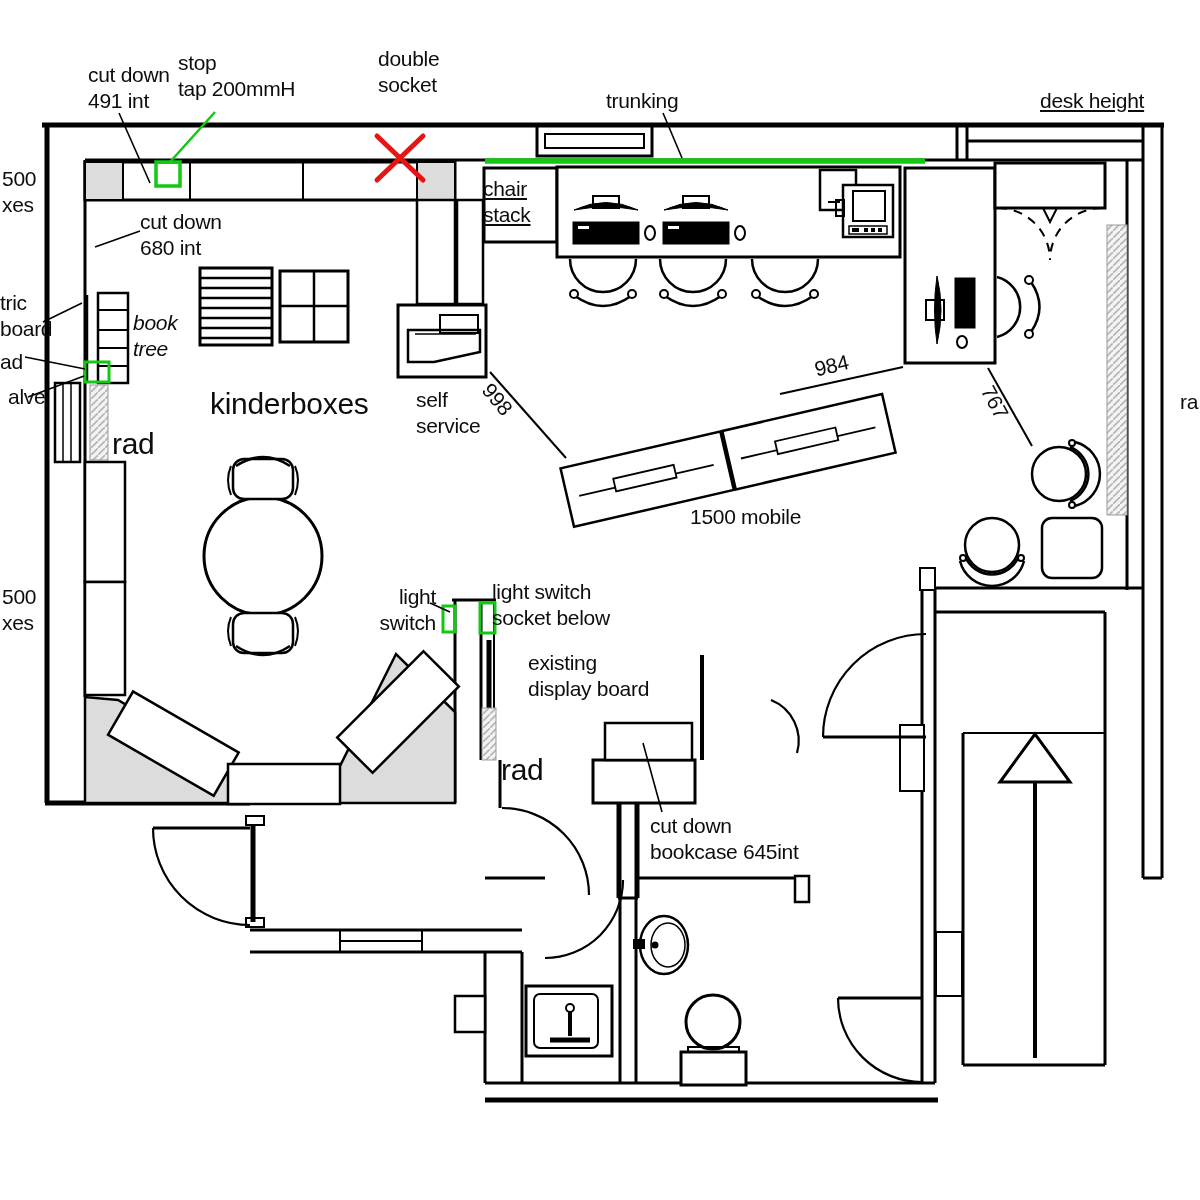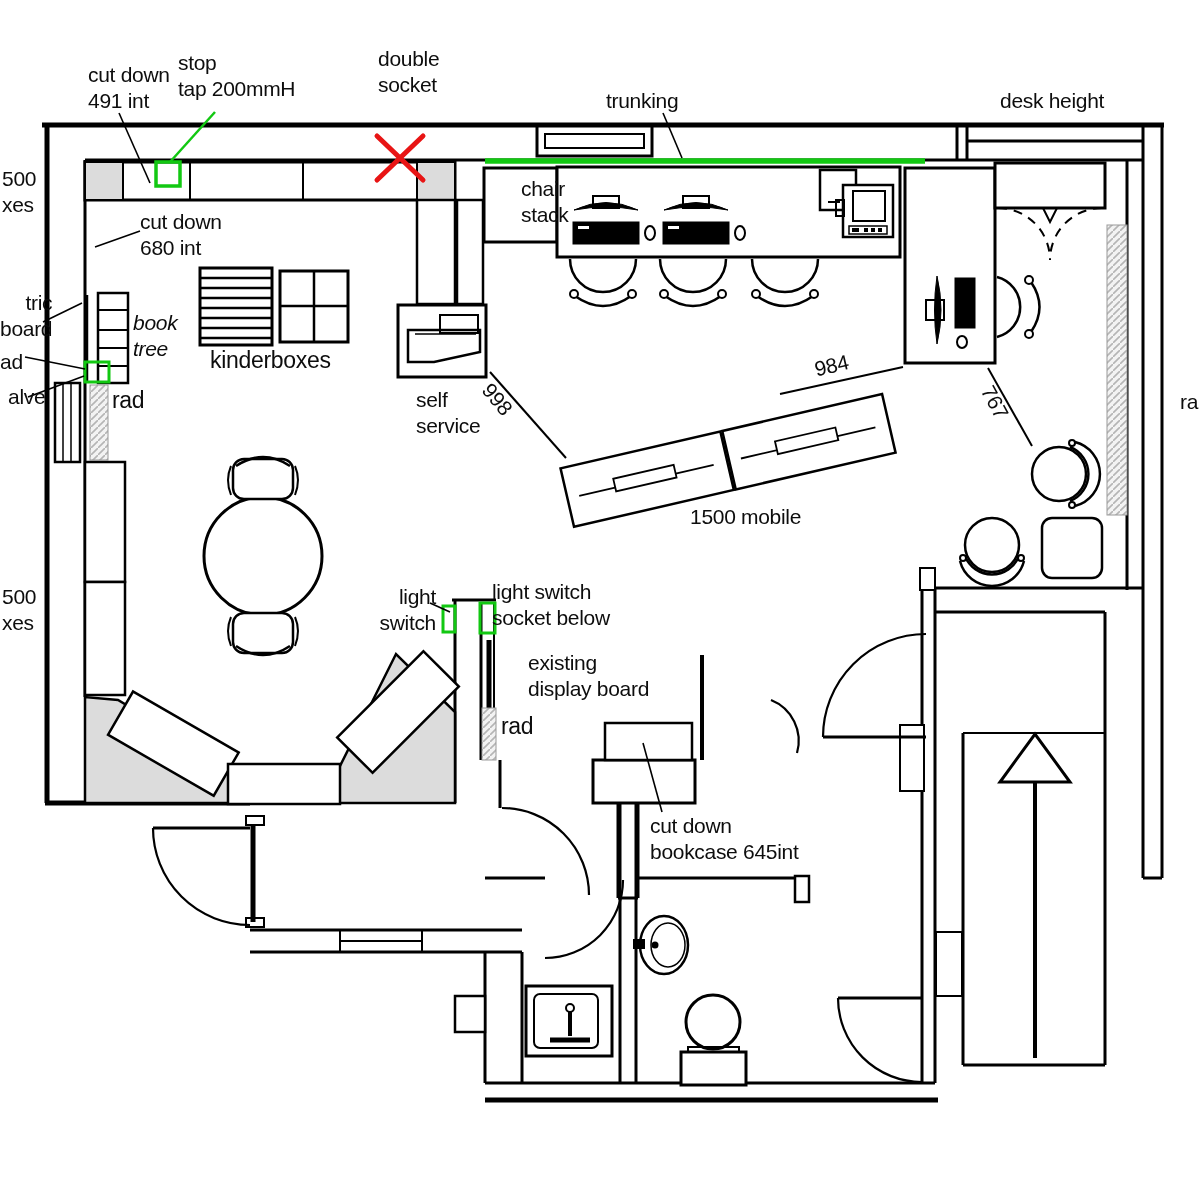--- a/index.html
+++ b/index.html
@@ -1,21 +1,21 @@
 <!DOCTYPE html>
 <html><head>
 <meta charset="utf-8">
 <style>
   html,body{margin:0;padding:0;background:#fff;}
   #plan{position:relative;width:1200px;height:1168px;background:#ffffff;overflow:hidden;
         font-family:"Liberation Sans", sans-serif;}
   #plan svg{position:absolute;left:0;top:0;}
   .lbl{position:absolute;font-size:21px;line-height:1.22;color:#0d0d0d;white-space:pre-line;
        letter-spacing:-0.3px;}
-  .big{font-size:23px;}
+  .big{font-size:30px;margin-top:40px;}
   .rot{transform-origin:left top;}
   .right{text-align:right;}
 </style>
 </head>
 <body>
 
 <div id="plan">
 
 <svg width="1200" height="1200" viewBox="0 0 1200 1200">
   <defs>
@@ -337,36 +337,36 @@
   </g>
 </svg>
 
 <div class="lbl" style="left:88px;top:62px;">cut down
 491 int</div>
 <div class="lbl" style="left:178px;top:50px;">stop
 tap 200mmH</div>
 <div class="lbl" style="left:378px;top:46px;">double
 socket</div>
 <div class="lbl" style="left:606px;top:88px;">trunking</div>
-<div class="lbl" style="left:1000px;top:88px;">desk height</div>
+<div class="lbl" style="left:1040px;top:88px;text-decoration:underline;">desk height</div>
 <div class="lbl" style="left:2px;top:166px;">500
 xes</div>
-<div class="lbl" style="left:0px;top:290px;text-align:right;">tric
+<div class="lbl" style="left:0px;top:290px;">tric
 board</div>
 <div class="lbl" style="left:0px;top:349px;">ad</div>
 <div class="lbl" style="left:0px;top:384px;margin-left:8px;">alve</div>
 <div class="lbl" style="left:140px;top:209px;">cut down
 680 int</div>
 <div class="lbl" style="left:133px;top:310px;font-style:italic;">book
 tree</div>
 <div class="lbl big" style="left:210px;top:346px;">kinderboxes</div>
 <div class="lbl big" style="left:112px;top:386px;">rad</div>
 <div class="lbl" style="left:416px;top:387px;">self
 service</div>
-<div class="lbl" style="left:521px;top:176px;">chair
+<div class="lbl" style="left:483px;top:176px;text-decoration:underline;">chair
 stack</div>
 <div class="lbl rot" style="left:496px;top:378px;transform:rotate(50deg);">998</div>
 <div class="lbl rot" style="left:812px;top:357px;transform:rotate(-13deg);">984</div>
 <div class="lbl rot" style="left:998px;top:381px;transform:rotate(62deg);">767</div>
 <div class="lbl" style="left:690px;top:504px;">1500 mobile</div>
 <div class="lbl" style="left:2px;top:584px;">500
 xes</div>
 <div class="lbl right" style="left:376px;top:584px;width:60px;">light
 switch</div>
 <div class="lbl" style="left:492px;top:579px;">light switch

